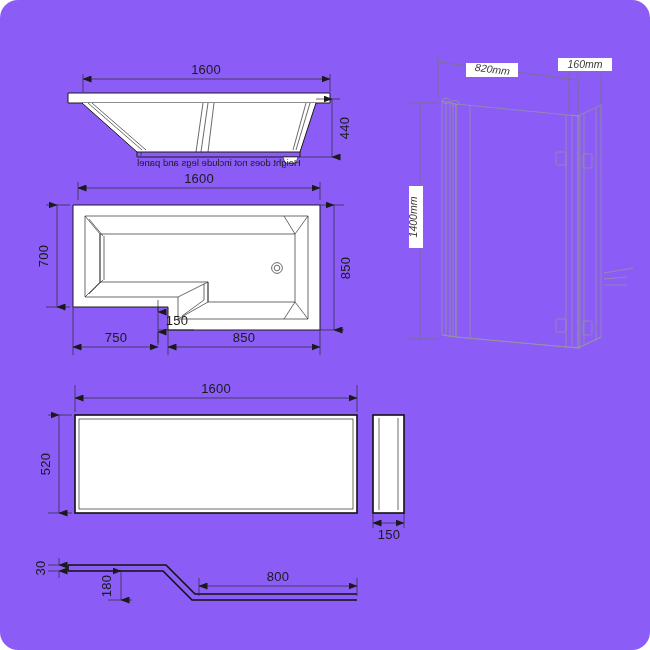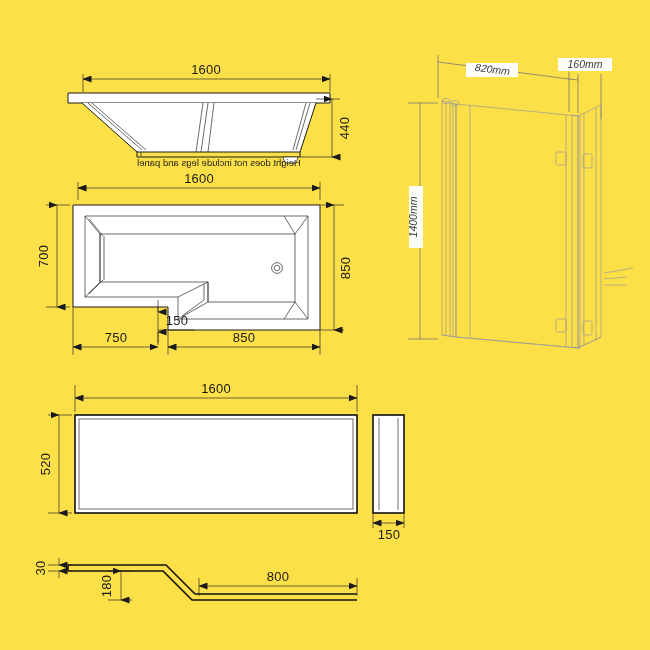--- a/index.html
+++ b/index.html
@@ -4,23 +4,24 @@
 <style>
   html, body {
     margin: 0;
     padding: 0;
     background: #ffffff;
   }
   #sheet {
     position: relative;
     width: 650px;
     height: 650px;
-    background: #fde047;
+    background: #8b5cf6;
     font-family: "Liberation Sans", sans-serif;
     overflow: hidden;
+    border-radius: 18px;
   }
   #sheet svg {
     position: absolute;
     top: 0;
     left: 0;
   }
   .dim-text {
     font-family: "Liberation Sans", sans-serif;
     font-size: 13px;
     fill: #1a1a1a;

